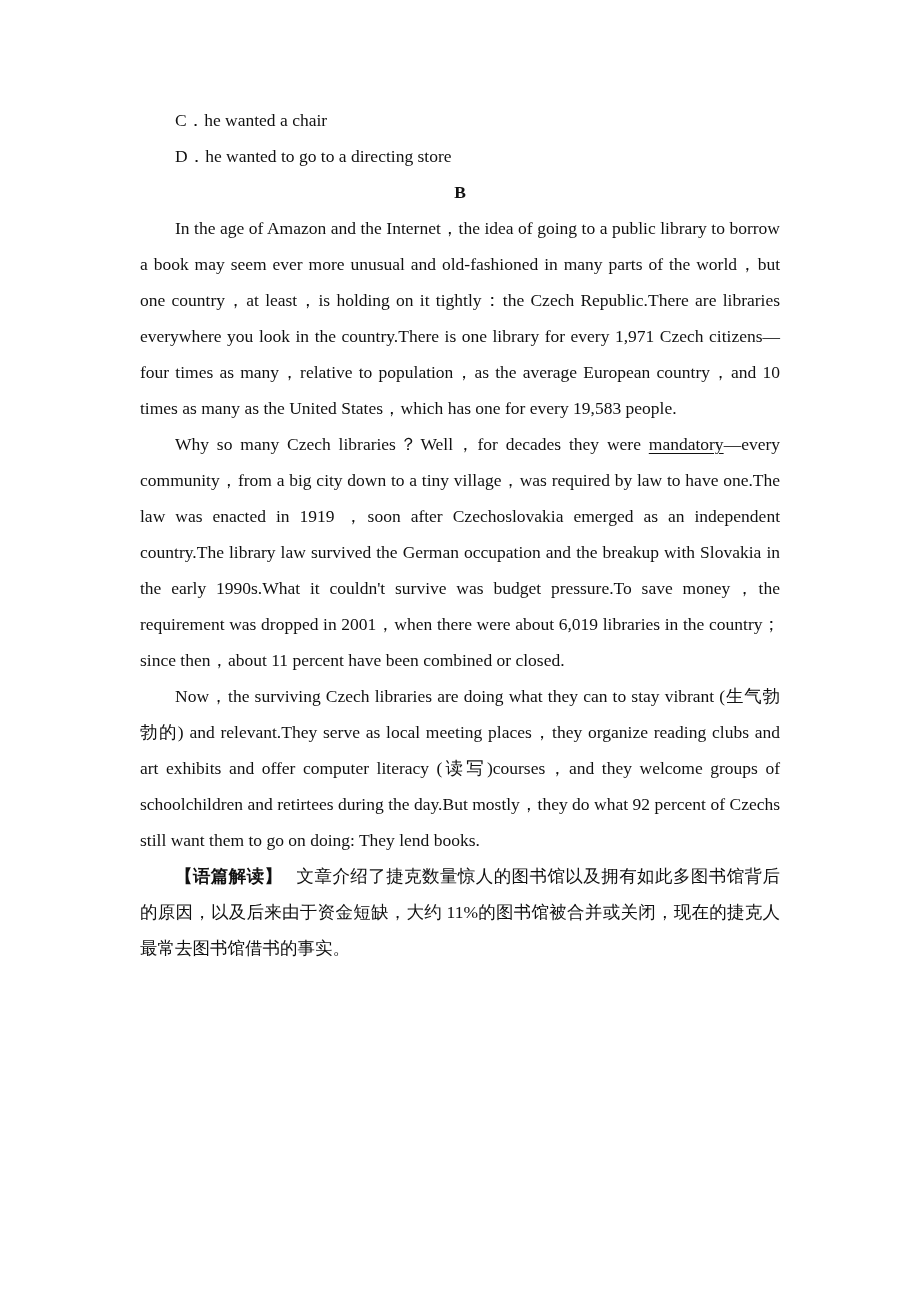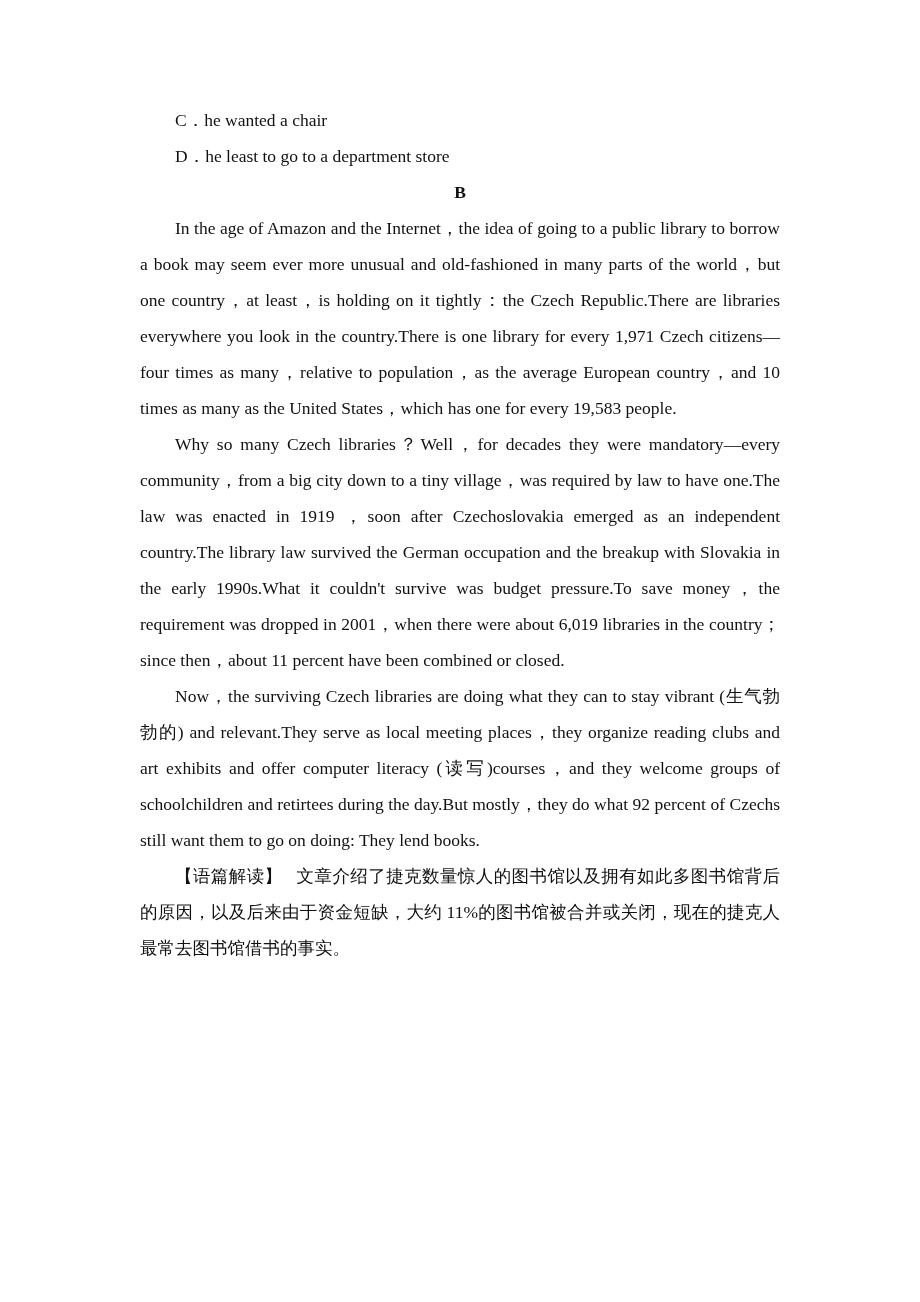--- a/index.html
+++ b/index.html
@@ -33,36 +33,37 @@
     margin: 0;
     text-align: center;
     font-weight: bold;
   }
   .answer-letter {
     color: #d40000;
     font-weight: bold;
     margin-right: 8px;
   }
   .underline {
+    text-decoration: underline;
     text-underline-offset: 3px;
   }
   .analysis-label {
-    font-weight: normal;
+    font-weight: bold;
     margin-right: 14px;
     margin-top: 20px;
   }
 </style>
 </head>
 <body>
 
 <div class="page">
 
   <p class="line indent"><span>C．</span><span>he wanted a chair</span></p>
 
-  <p class="line indent"><span>D．</span><span>he least to go to a department store</span></p>
+  <p class="line indent"><span>D．</span><span>he wanted to go to a directing store</span></p>
 
 
   <p class="section-header">B</p>
 
   <p class="para indent justify">In the age of Amazon and the Internet，the idea of going to a public library to borrow a book may seem ever more unusual and old-fashioned in many parts of the world，but one country，at least，is holding on it tightly：the Czech Republic.There are libraries everywhere you look in the country.There is one library for every 1,971 Czech citizens—four times as many，relative to population，as the average European country，and 10 times as many as the United States，which has one for every 19,583 people.</p>
 
   <p class="para indent justify"><span>Why so many Czech libraries？Well，for decades they were </span><span class="underline">mandatory</span><span>—every community，from a big city down to a tiny village，was required by law to have one.The law was enacted in 1919 ，soon after Czechoslovakia emerged as an independent country.The library law survived the German occupation and the breakup with Slovakia in the early 1990s.What it couldn't survive was budget pressure.To save money，the requirement was dropped in 2001，when there were about 6,019 libraries in the country；since then，about 11 percent have been combined or closed.</span></p>
 
   <p class="para indent justify">Now，the surviving Czech libraries are doing what they can to stay vibrant (生气勃勃的) and relevant.They serve as local meeting places，they organize reading clubs and art exhibits and offer computer literacy (读写)courses，and they welcome groups of schoolchildren and retirtees during the day.But mostly，they do what 92 percent of Czechs still want them to go on doing: They lend books.</p>
 

